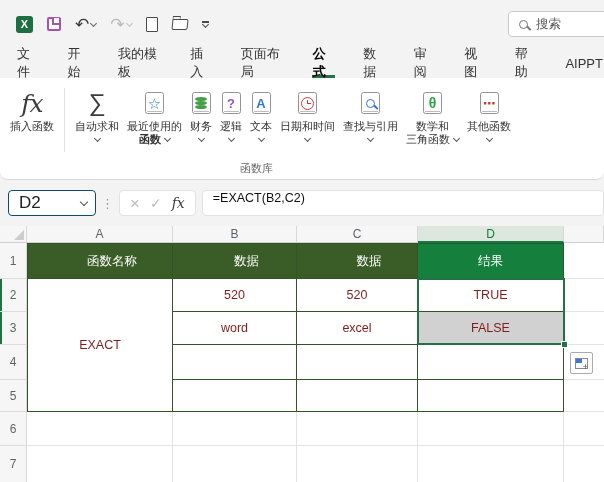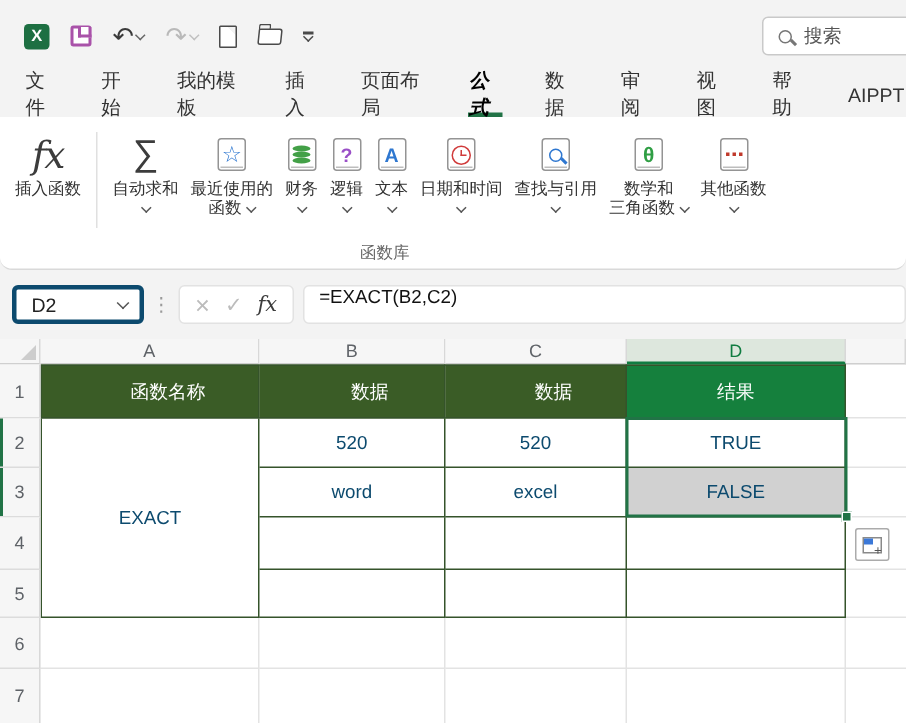--- a/index.html
+++ b/index.html
@@ -27,21 +27,21 @@
   .searchbox { position:absolute; left:508px; top:11px; width:120px; height:26px; background:#fff; border:1px solid #c9c9c9; border-radius:4px; display:flex; align-items:center; padding-left:10px; gap:8px; }
   .mag { position:relative; width:9px; height:9px; border:1.5px solid #767676; border-radius:50%; flex:none; }
   .mag::after { content:""; position:absolute; width:1.5px; height:5px; background:#767676; right:-2px; bottom:-3px; transform:rotate(-45deg); }
   .mag.blue { border-color:#2e77d0; } .mag.blue::after { background:#2e77d0; }
   .searchbox input { border:none; outline:none; font-size:12.5px; width:60px; background:transparent; color:#444; font-family:inherit; }
   .searchbox input::placeholder { color:#555; }
 
   
   .tabs { position:absolute; top:48px; left:0; right:0; height:30px; display:flex; align-items:stretch; padding-left:16px; gap:27px; font-size:13px; color:#333; }
   .tab { display:flex; align-items:center; padding:0 1px; cursor:default; }
-  .tab.active { font-weight:bold; color:#000; box-shadow:inset 0 -3px 0 #217346;font-style:italic; }
+  .tab.active { font-weight:bold; color:#000; box-shadow:inset 0 -3px 0 #217346; }
 
   
   .ribbon { position:absolute; top:78px; left:0; right:0; height:102px; background:#fff; border-bottom:1px solid #d9d9d9; border-radius:0 0 8px 8px; }
   .rib-row { position:absolute; top:6px; left:6px; right:2px; height:78px; display:flex; align-items:stretch; }
   .rbtn { display:flex; flex-direction:column; align-items:center; justify-content:flex-start; padding:2px 4px 0; font-size:11px; color:#333; text-align:center; }
   .rbtn .icwrap { height:34px; display:flex; align-items:center; justify-content:center; }
   .rlbl { line-height:13px; white-space:nowrap; }
   .chev { width:5px; height:5px; border-right:1.2px solid #555; border-bottom:1.2px solid #555; transform:rotate(45deg); margin-top:3px; }
   .vsep { width:1px; background:#e0e0e0; margin:4px 6px 10px; }
   .fx-big { font-family:"DejaVu Serif","Liberation Serif",serif; font-style:italic; font-size:25px; color:#3c3c3c; letter-spacing:-1px; }
@@ -54,42 +54,42 @@
   .g-theta { color:#2f9e44; font-size:14px; font-weight:bold; }
   .g-dots { color:#c0392b; font-size:13px; font-weight:bold; letter-spacing:-1px; }
   .coins { width:12px; height:4px; background:#43a047; border-radius:50%; box-shadow:0 4px 0 #43a047, 0 8px 0 #43a047; margin-bottom:8px; }
   .clock { position:relative; width:13px; height:13px; border:1.5px solid #d03b3b; border-radius:50%; }
   .clock::before { content:""; position:absolute; left:4.5px; top:2px; width:1.5px; height:4px; background:#d03b3b; }
   .clock::after { content:""; position:absolute; left:5px; top:5px; width:4px; height:1.5px; background:#d03b3b; }
   .grp-label { position:absolute; bottom:3px; left:240px; font-size:11px; color:#666; }
 
   
   .fbar { position:absolute; top:180px; left:0; right:0; height:46px; display:flex; align-items:center; padding-left:8px; }
-  .namebox { width:88px; height:26px; background:#fff; border:3px solid #0c4a6e; border-radius:4px; display:flex; align-items:center; padding:0 8px 0 10px; font-size:13px; }
+  .namebox { width:88px; height:26px; background:#fff; border:1px solid #0c4a6e; border-radius:4px; display:flex; align-items:center; padding:0 8px 0 10px; font-size:17px; }
   .namebox .nb-text { flex:1; }
   .nb-chev { width:6px; height:6px; border-right:1.3px solid #555; border-bottom:1.3px solid #555; transform:rotate(45deg); margin-top:-3px; }
   .fdots { color:#9a9a9a; font-size:13px; margin:0 5px; }
   .fbtns { height:26px; background:#fff; border:1px solid #e2e2e2; border-radius:4px; display:flex; align-items:center; gap:10px; padding:0 10px; }
   .fx-close { color:#bcbcbc; font-size:17px; line-height:1; }
   .fx-check { color:#bcbcbc; font-size:14px; line-height:1; }
   .fx-small { font-family:"DejaVu Serif","Liberation Serif",serif; font-style:italic; font-size:14px; color:#3c3c3c; }
   .finput { flex:1; height:26px; background:#fff; border:1px solid #e2e2e2; border-radius:4px; margin-left:6px; margin-right:0; display:flex; align-items:flex-start; padding-left:10px; font-size:12.5px; color:#111; }
 
   
   .sheet { position:absolute; top:226px; left:0; right:0; bottom:0; background:#fff; }
   .grid { position:absolute; inset:0; display:grid;
           grid-template-columns:27px 146px 124px 121px 146px auto;
           grid-template-rows:17px 36px 33px 33px 35px 32px 34px auto; }
   .corner { grid-column:1; grid-row:1; background:#f6f6f6; border-right:1px solid #d8d8d8; border-bottom:1px solid #cfcfcf; position:relative; }
   .corner .tri { position:absolute; right:2px; bottom:2px; width:0; height:0; border-left:10px solid transparent; border-bottom:10px solid #cdcdcd; }
   .ch { background:#f6f6f6; border-right:1px solid #d8d8d8; border-bottom:1px solid #cfcfcf; display:flex; align-items:center; justify-content:center; font-size:12px; color:#5f6368; }
   .ch.sel { background:#dde7dd; color:#107c41; border-bottom:2px solid #107c41; }
   .rh { background:#f6f6f6; border-right:1px solid #d8d8d8; border-bottom:1px solid #dcdcdc; display:flex; align-items:center; justify-content:center; font-size:12px; color:#5f6368; position:relative; }
   .rh.sel::before { content:""; position:absolute; left:0; top:0; bottom:0; width:2px; background:#217346; }
-  .cell { display:flex; align-items:center; justify-content:center; font-size:12.5px; color:#0c4a6e; }
+  .cell { display:flex; align-items:center; justify-content:center; font-size:12.5px; color:#7f1d1d; }
   .tb { border-right:1px solid #35532b; border-bottom:1px solid #35532b; }
   .tb-top { border-top:1px solid #35532b; }
   .tb-left { border-left:1px solid #35532b; }
   .c-dark { background:#3a5c26; color:#fff;padding-left:24px; }
   .c-dsel { background:#15803d; color:#fff; }
   .c-gray { background:#d1d1d1; }
   .lite-rb { border-right:1px solid #e3e3e3; border-bottom:1px solid #e3e3e3; }
   .lite-b { border-bottom:1px solid #e3e3e3; }
   .lite-r { border-right:1px solid #e3e3e3; }
   .sel-box { position:absolute; left:417px; top:52px; width:148px; height:67px; border:2px solid #217346; pointer-events:none; }
@@ -157,21 +157,21 @@
       <span class="rlbl">自动求和</span>
       <span class="chev"></span>
     </div>
     <div class="rbtn">
       <span class="icwrap">
           <span class="book">
             <span class="g-star">☆</span>
           </span>
         </span>
       <span class="rlbl">最近使用的</span>
-      <span class="rlbl" style="display:flex;align-items:center;gap:4px;">
+      <span class="rlbl" style="display:flex;align-items:center;gap:4px;font-weight:bold;">
           <span>函数</span>
           <span class="chev" style="margin-top:-2px"></span>
         </span>
     </div>
     <div class="rbtn">
       <span class="icwrap">
           <span class="book">
             <span class="coins"></span>
           </span>
         </span>

